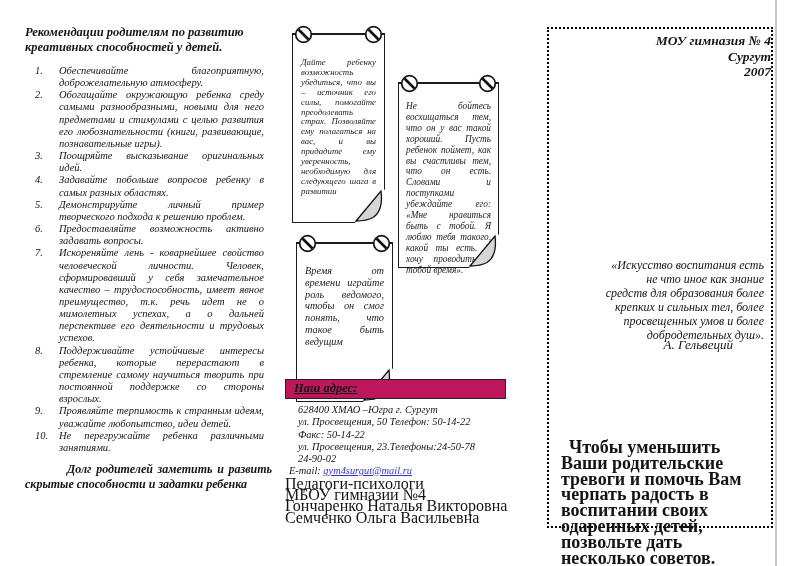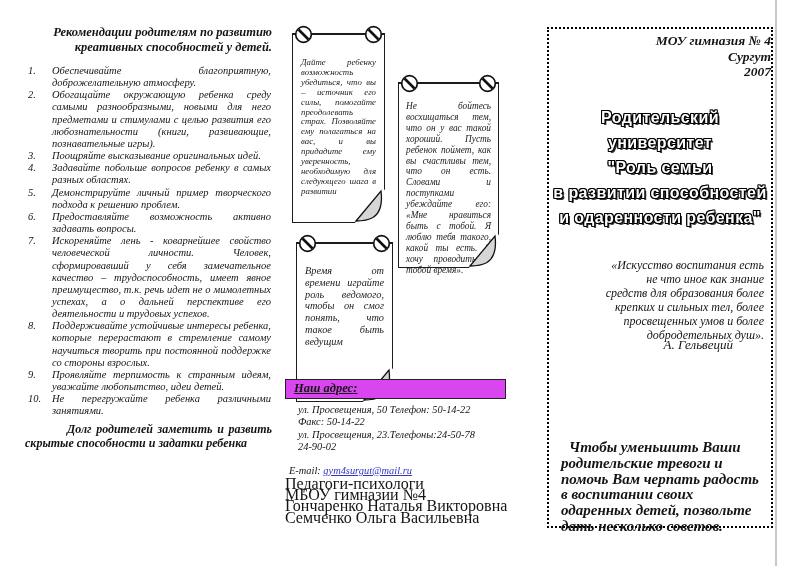--- a/index.html
+++ b/index.html
@@ -4,22 +4,22 @@
 <style>
   html,body { margin:0; padding:0; background:#e8e8e8; }
   .page {
     position:relative; width:800px; height:566px; background:#ffffff;
     font-family:"Liberation Serif", serif; color:#141414; overflow:hidden;
   }
   .fold-line { position:absolute; left:775px; top:0; width:2px; height:566px; background:#c8c8c8; }
 
   
   .left-col { position:absolute; left:25px; top:25px; width:247px; }
-  .left-title { font-weight:bold; font-style:italic; font-size:12.5px; line-height:15px; text-align:right; margin-bottom:10px; }
-  ol.rec-list { list-style:none; counter-reset:item; margin:1px; padding:0; font-style:italic; font-size:10.5px; line-height:12.15px; }
+  .left-title { font-weight:bold; font-style:italic; font-size:12.5px; line-height:15px; text-align:left; margin-bottom:10px; }
+  ol.rec-list { list-style:none; counter-reset:item; margin:8px; padding:0; font-style:italic; font-size:10.5px; line-height:12.15px; }
   ol.rec-list li { counter-increment:item; position:relative; padding-left:26px; text-align:justify; }
   ol.rec-list li::before { content:counter(item) "."; position:absolute; left:2px; top:0; font-style:italic; }
   .left-footer { font-weight:bold; font-style:italic; font-size:12px; line-height:14.5px; text-align:justify; text-indent:42px; margin-top:4px; }
 
   
   .note { position:absolute; background:#fff; border:1.6px solid #1c1c1c; border-top-width:2.2px; box-sizing:border-box; }
   .note-text { font-style:italic; text-align:justify; color:#1b1b1b; }
   .note1 { left:292px; top:33px; width:93px; height:190px; }
   .note1 .note-text { padding:23px 8px 0 8px; font-size:8.8px; line-height:9.9px; }
   .note2 { left:398px; top:82px; width:101px; height:186px; }
@@ -45,21 +45,21 @@
   .deco-line {
     font-family:"Liberation Sans", sans-serif; font-weight:700; font-size:16px; line-height:25px; letter-spacing:0.4px;
     color:#ffffff;
     text-shadow:
       -1px -1px 0 #000, 1px -1px 0 #000, -1px 1px 0 #000, 1px 1px 0 #000,
       -1px 0 0 #000, 1px 0 0 #000, 0 -1px 0 #000, 0 1px 0 #000,
       2px 2px 0 #3a3a3a;
   }
   .quote { position:absolute; top:229px; left:14px; right:7px; font-style:italic; font-size:12px; line-height:14px; text-align:right;margin-left:40px; }
   .quote-author { position:absolute; top:308px; right:38px; font-style:italic; font-size:13px; }
-  .cover-footer { position:absolute; top:411px; left:12px; right:9px; font-weight:bold; font-style:italic; font-size:15px; line-height:15.8px; text-indent:8px; }
+  .cover-footer { position:absolute; top:411px; left:12px; right:9px; font-weight:bold; font-size:18px; line-height:15.8px; text-indent:8px; }
 </style>
 </head>
 <body>
 
 <div class="page">
   <div class="fold-line"></div>
 
   <div class="left-col">
     <div class="left-title">Рекомендации родителям по развитию креативных способностей у детей.</div>
     <ol class="rec-list">
@@ -118,24 +118,25 @@
         <circle cx="9.5" cy="9.5" r="7.8" fill="#fff" stroke="#111" stroke-width="1.7"></circle>
         <line x1="4.5" y1="4.5" x2="14.5" y2="14.5" stroke="#111" stroke-width="2.7"></line>
       </svg>
     <div class="note-text">Время от времени играйте роль ведомого, чтобы он смог понять, что такое быть ведущим</div>
     <svg class="fold" viewBox="0 0 32 36">
         <polygon points="32,0 32,36 0,36" fill="#ffffff"></polygon>
         <path d="M2,33 L27,3 C28.5,15 26,25 19,29.5 C13,32.8 7,33 2,33 Z" fill="#d6d6d6" stroke="#111" stroke-width="1.3"></path>
       </svg>
   </div>
 
-  <div class="addr-header" style="background-color: #d946ef; text-decoration: underline;">
+  <div class="addr-header" style="background-color: #be185d; text-decoration: underline;">
     <span>Наш адрес:</span>
   </div>
   <div class="addr-lines">
+    <div>628400 ХМАО –Югра г. Сургут</div>
     <div>ул. Просвещения, 50 Телефон: 50-14-22</div>
     <div>Факс: 50-14-22</div>
     <div>ул. Просвещения, 23.Телефоны:24-50-78</div>
     <div>24-90-02</div>
   </div>
   <div class="email-line">
     <span>E-mail:</span>
     <a href="#" class="email-link" style="color: rgb(52, 52, 194); text-align: right;">gym4surgut@mail.ru</a>
   </div>
   <div class="staff-lines">
@@ -144,24 +145,17 @@
     <div>Гончаренко  Наталья Викторовна</div>
     <div>Семченко Ольга Васильевна</div>
   </div>
 
   <div class="cover">
     <div class="org-block">
       <div>МОУ гимназия № 4</div>
       <div>Сургут</div>
       <div>2007</div>
     </div>
-    <div class="deco-block">
-      <div class="deco-line">Родительский</div>
-      <div class="deco-line">университет</div>
-      <div class="deco-line">"Роль семьи</div>
-      <div class="deco-line">в развитии способностей</div>
-      <div class="deco-line">и одаренности ребенка"</div>
-    </div>
     <div class="quote">«Искусство воспитания есть не что иное как знание средств для образования более крепких и сильных тел, более просвещенных умов и более добродетельных душ».</div>
     <div class="quote-author">А. Гельвеций</div>
     <div class="cover-footer">Чтобы уменьшить Ваши родительские тревоги и помочь Вам черпать радость в воспитании своих одаренных детей, позвольте дать несколько советов.</div>
   </div>
 </div>
 
 </body></html>

